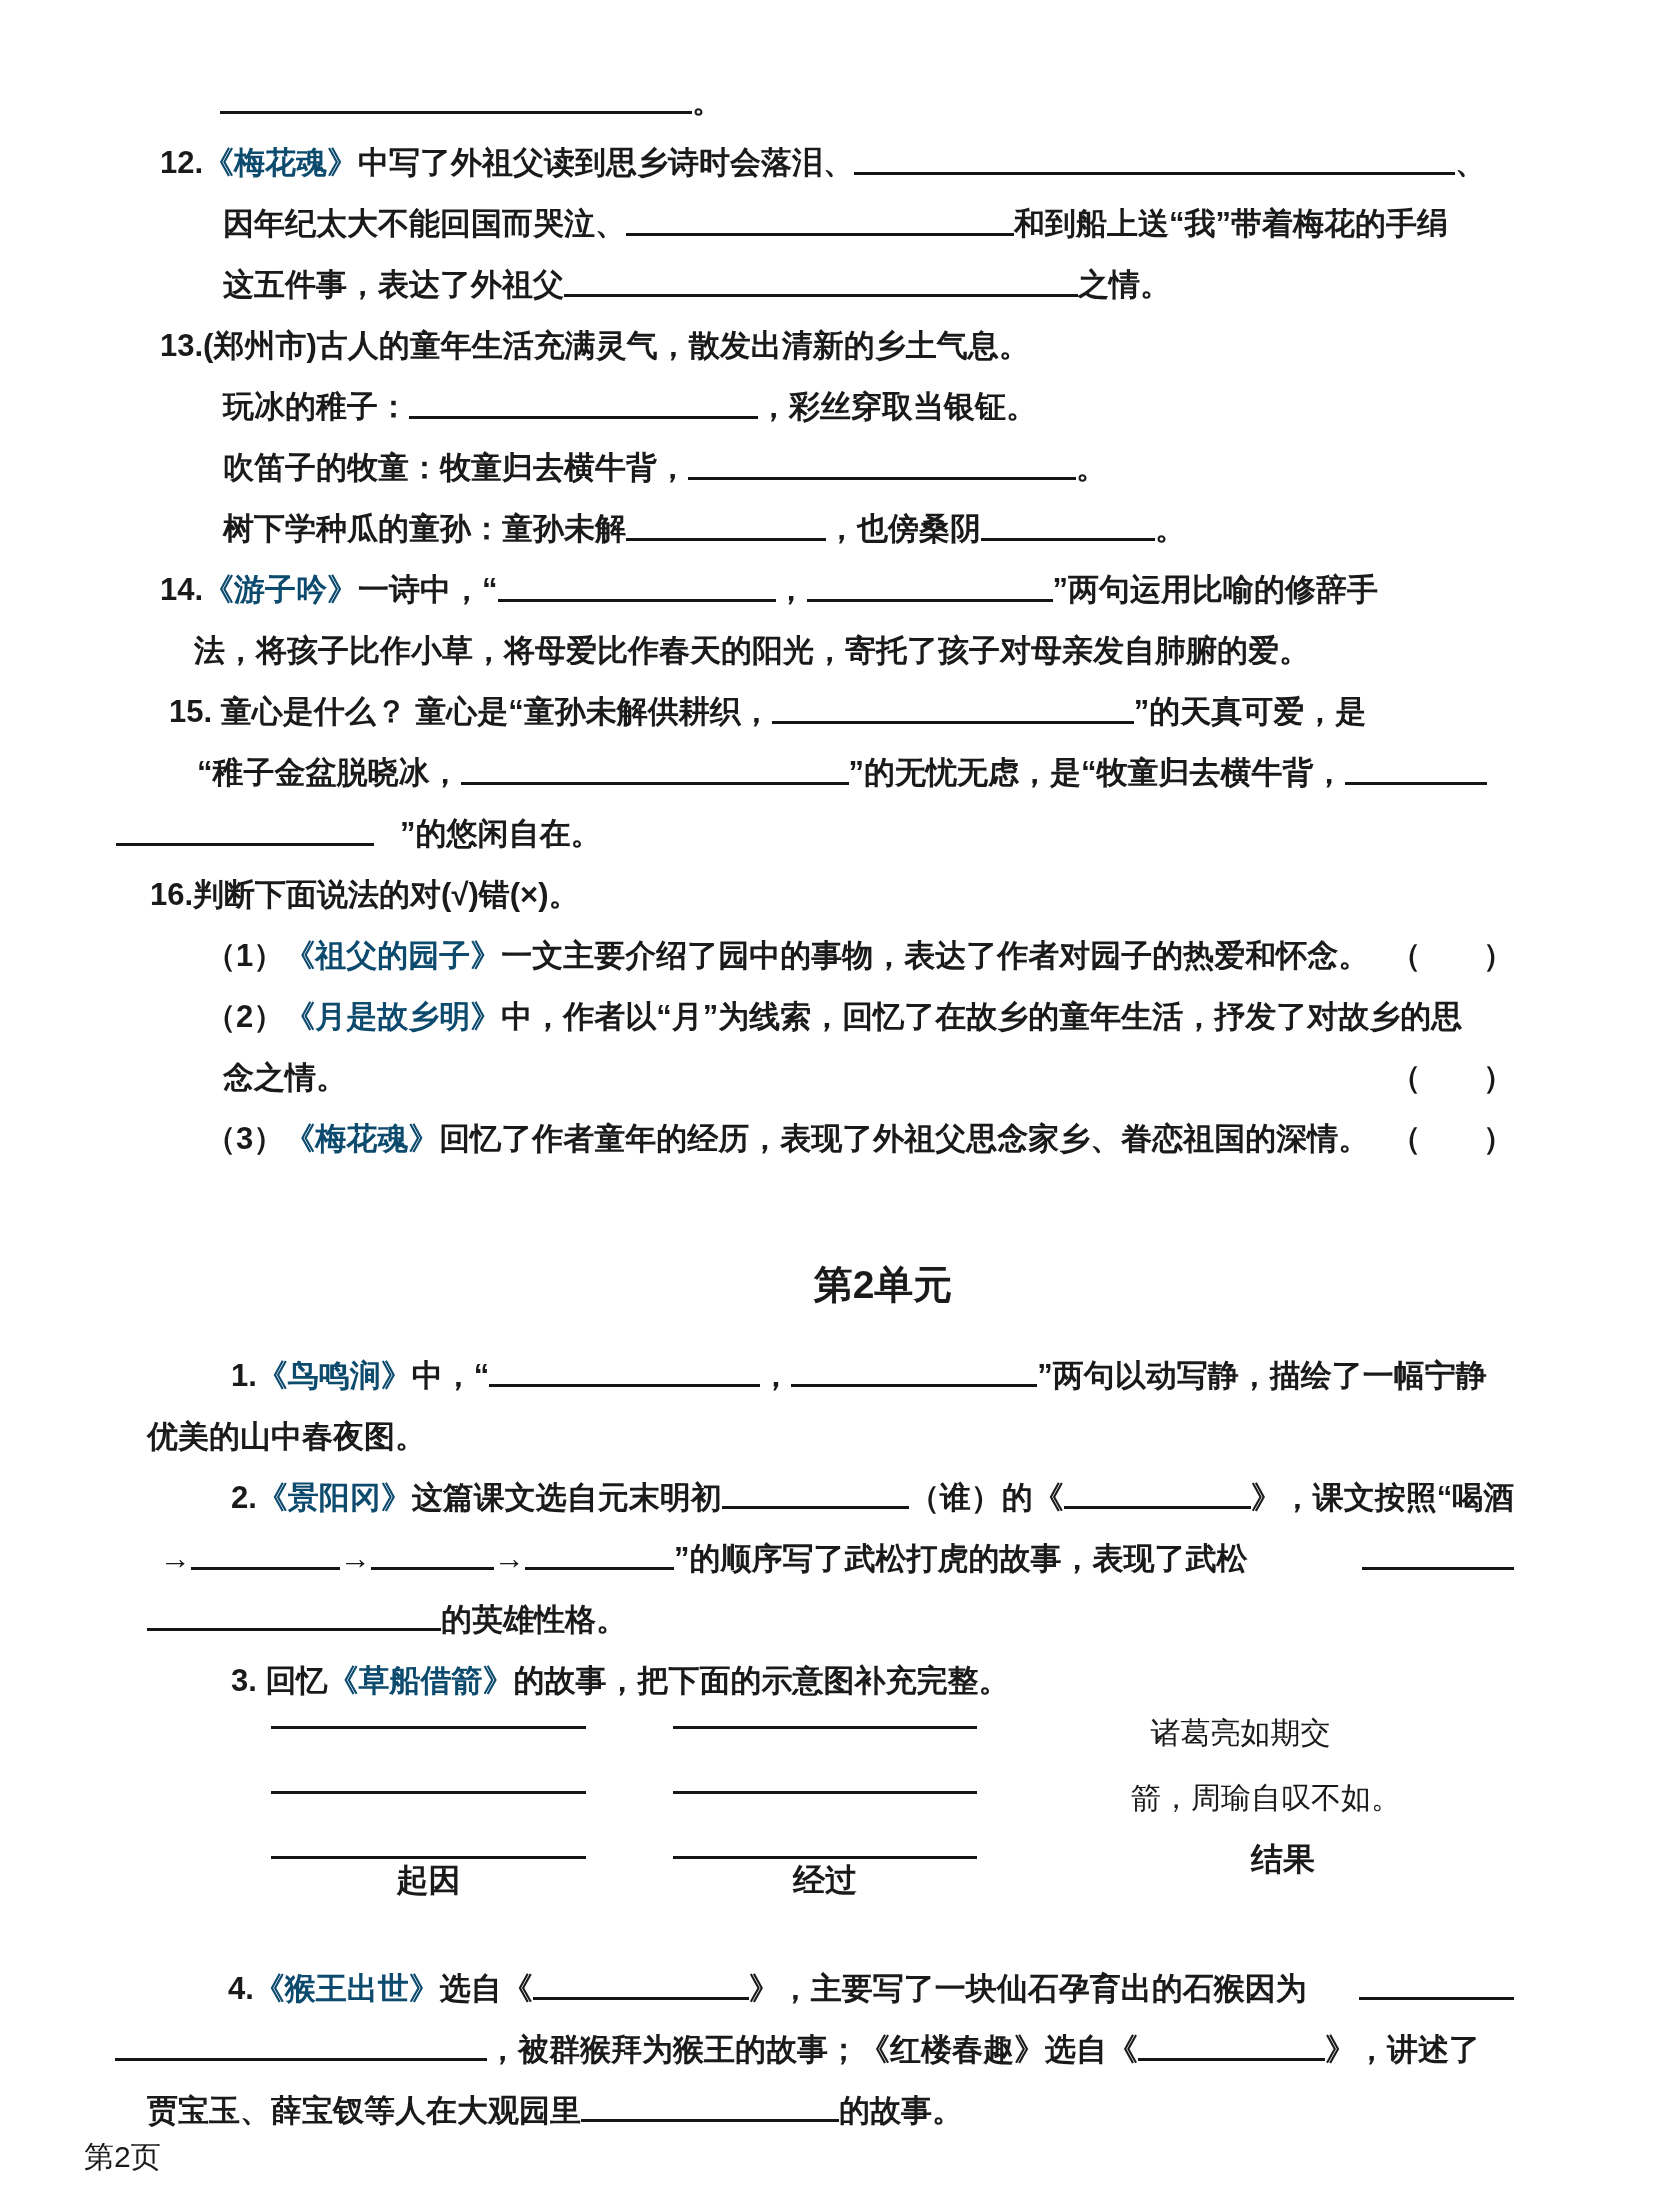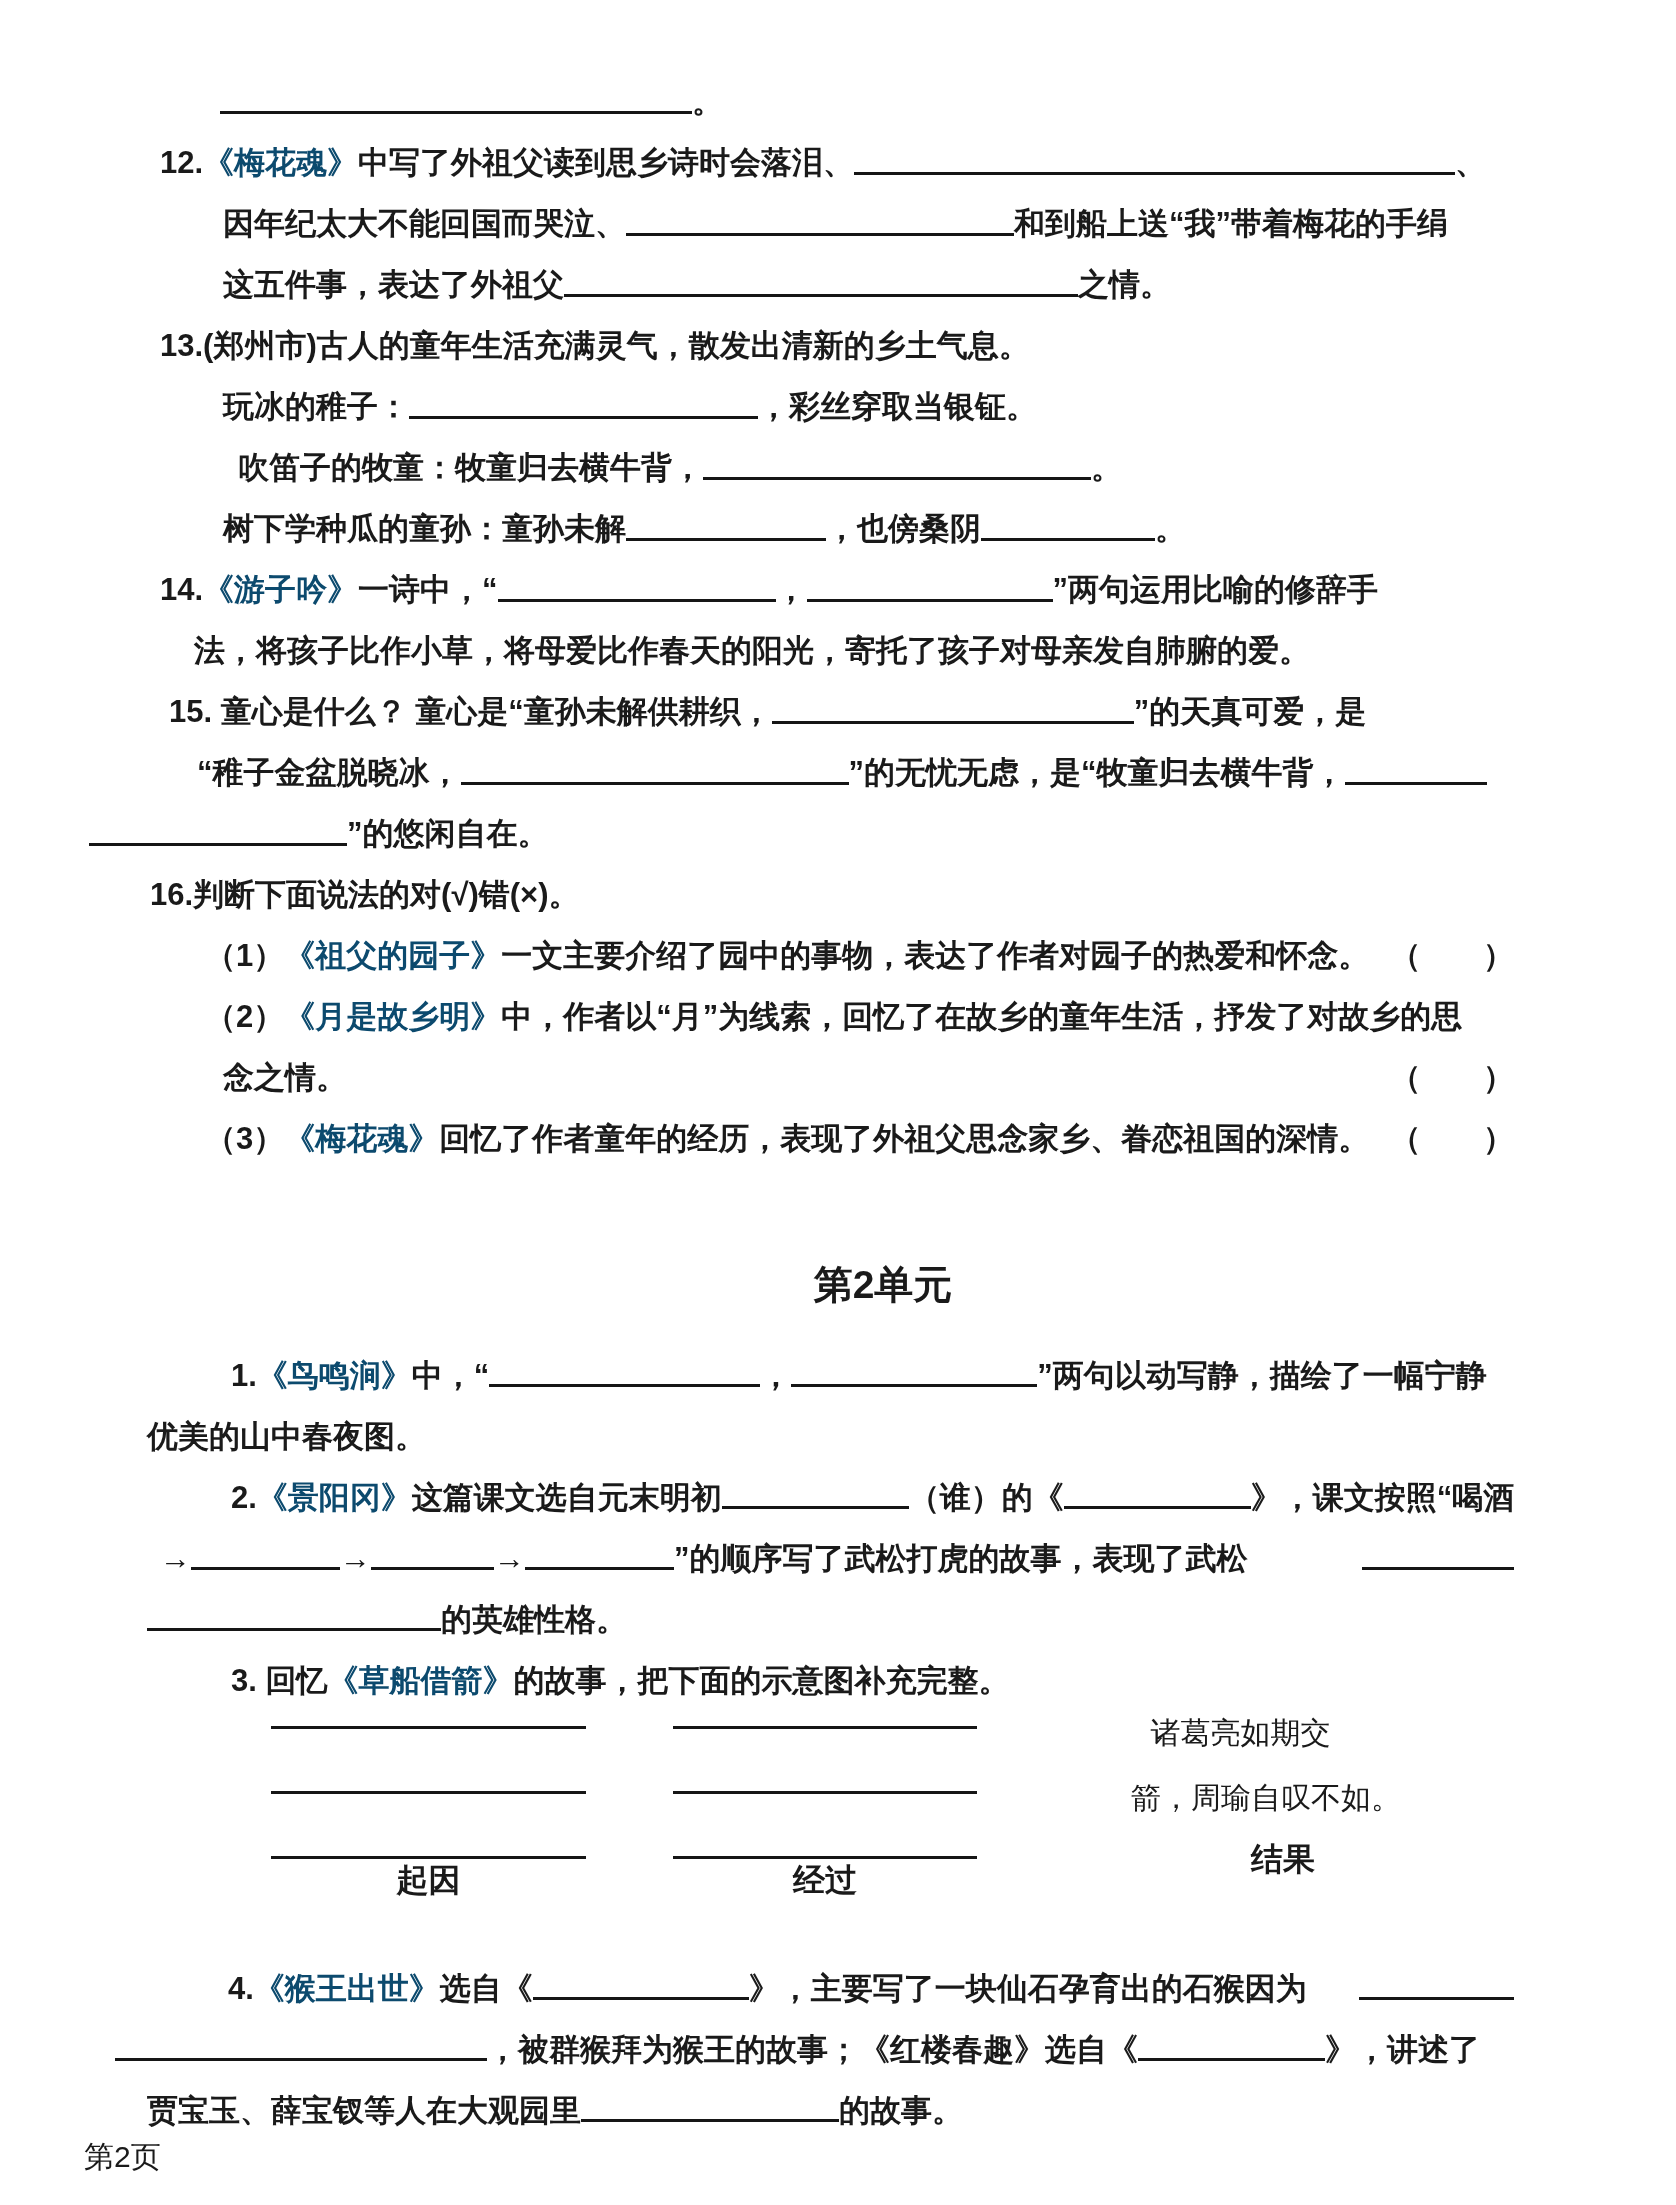--- a/index.html
+++ b/index.html
@@ -102,21 +102,21 @@
         <span class="txt">之情。</span>
       </div>
       <div class="line" style="padding-left: 160px;">
         <span class="txt">13.(郑州市)古人的童年生活充满灵气，散发出清新的乡土气息。</span>
       </div>
       <div class="line" style="padding-left: 223px;">
         <span class="txt">玩冰的稚子：</span>
         <span class="blank" style="width: 349px;"></span>
         <span class="txt">，彩丝穿取当银钲。</span>
       </div>
-      <div class="line" style="padding-left: 223px; margin-left: 15px;">
+      <div class="line" style="padding-left: 223px;">
         <span class="txt">吹笛子的牧童：牧童归去横牛背，</span>
         <span class="blank" style="width: 388px;"></span>
         <span class="txt">。</span>
       </div>
       <div class="line" style="padding-left: 223px;">
         <span class="txt">树下学种瓜的童孙：童孙未解</span>
         <span class="blank" style="width: 200px;"></span>
         <span class="txt">，也傍桑阴</span>
         <span class="blank" style="width: 174px;"></span>
         <span class="txt">。</span>
@@ -137,21 +137,21 @@
         <span class="txt">15. 童心是什么？ 童心是“童孙未解供耕织，</span>
         <span class="blank" style="width: 362px;"></span>
         <span class="txt">”的天真可爱，是</span>
       </div>
       <div class="line" style="padding-left: 197px;">
         <span class="txt">“稚子金盆脱晓冰，</span>
         <span class="blank" style="width: 388px;"></span>
         <span class="txt">”的无忧无虑，是“牧童归去横牛背，</span>
         <span class="blank" style="width: 142px;"></span>
       </div>
-      <div class="line" style="padding-left: 89px;">
+      <div class="line" style="padding-left: 116px; gap: 26px;">
         <span class="blank" style="width: 258px;"></span>
         <span class="txt">”的悠闲自在。</span>
       </div>
       <div class="line" style="padding-left: 150px;">
         <span class="txt">16.判断下面说法的对(√)错(×)。</span>
       </div>
       <div class="line" style="padding-left: 205px;">
         <span class="txt">（1）</span>
         <span class="red">《祖父的园子》</span>
         <span class="txt">一文主要介绍了园中的事物，表达了作者对园子的热爱和怀念。</span>

